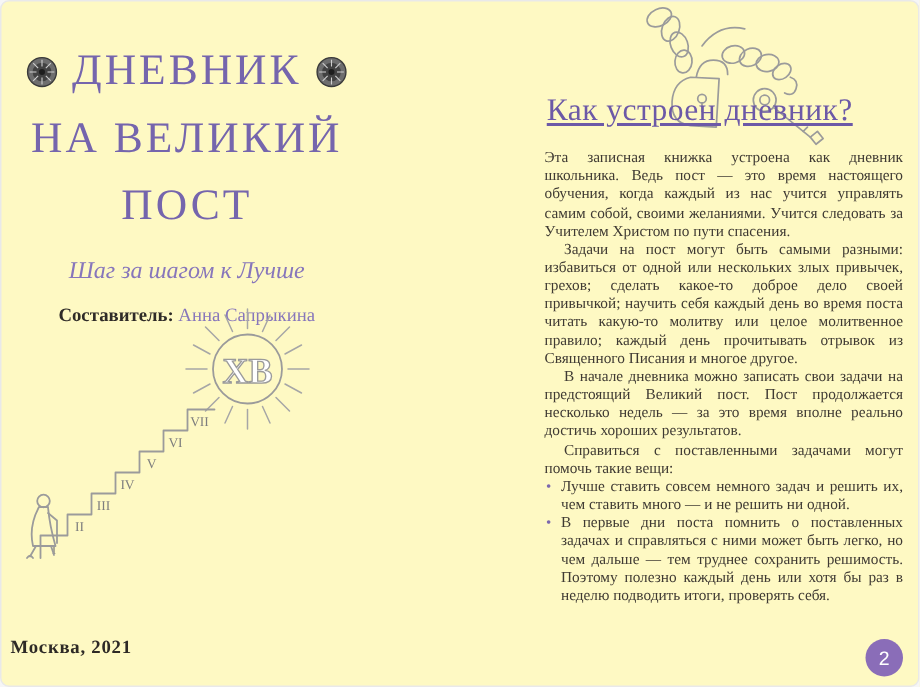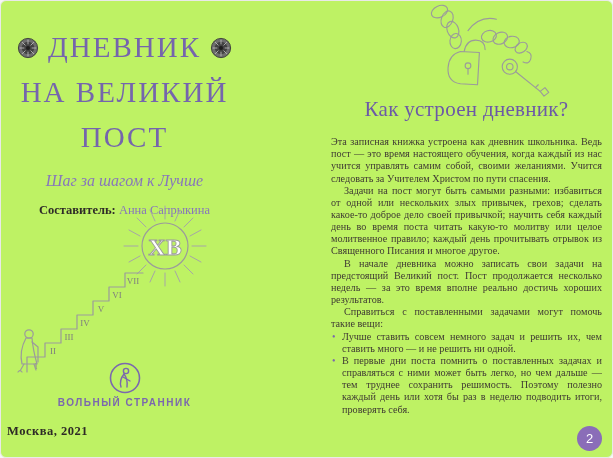--- a/index.html
+++ b/index.html
@@ -1,19 +1,19 @@
 <!DOCTYPE html>
 <html><head>
 <meta charset="utf-8">
 <style>
   html,body{margin:0;padding:0;background:#f6f6f6;}
   .spread{
     position:relative;
     width:613px;height:458px;
-    background:#bef264;
+    background:#fef9c3;
     border:1px solid #e9e9e9;
     border-radius:6px;
     overflow:hidden;
     font-family:"Liberation Serif", serif;
     box-sizing:border-box;
   }
   
   .left-page{
     position:absolute;left:0;top:0;width:306px;height:458px;
   }
@@ -56,29 +56,31 @@
   }
   
   .right-page{
     position:absolute;left:307px;top:0;width:306px;height:458px;
   }
   .lock-illo{position:absolute;left:103px;top:2px;width:152px;height:116px;}
   .right-content{
     position:absolute;left:23px;top:0;width:271px;
   }
   .section-heading{
-    margin-top:96px;
+    margin-top:60px;
     text-align:center;
     font-size:21px;font-weight:400;color:#6c59a7;
     letter-spacing:.3px;
+    text-decoration:underline;
   }
   .body-text{
     margin-top:7px;
     font-size:10.2px;line-height:12.15px;color:#3f3a33;
     text-align:justify;
+    margin-left:32px;
   }
   .para{margin:0;}
   .para.indent{text-indent:13px;}
   .bullet-row{
     position:relative;margin:0;padding-left:11px;text-align:justify;
   }
   .bullet-glyph{
     position:absolute;left:1px;top:0;color:#7b68ae;font-size:10px;
   }
   .page-badge{
@@ -182,32 +184,20 @@
       <g class="sketch">
         <circle cx="14" cy="130" r="4.2"></circle>
         <path d="M 11 134 Q 4 147 7 160 L 22 160 Q 18 146 17 134 Z"></path>
         <path d="M 17 138 L 23 143 L 23 158"></path>
         <path d="M 9 160 L 5 167"></path>
         <path d="M 19 160 L 21 166"></path>
         <path d="M 3 168 Q 5 165 7 168"></path>
       </g>
     </svg>
 
-    <div class="logo-block">
-      <svg class="logo-circle" width="34" height="34" viewBox="0 0 34 34">
-        <circle cx="17" cy="17" r="14.5" fill="none" stroke="#7b68ae" stroke-width="1.6"></circle>
-        <g fill="none" stroke="#7b68ae" stroke-width="1.4" stroke-linecap="round">
-          <circle cx="18" cy="10" r="2.6"></circle>
-          <path d="M 16 13 Q 11 19 13 26"></path>
-          <path d="M 16 13 Q 20 18 19 26"></path>
-          <path d="M 15 16 L 22 20"></path>
-        </g>
-      </svg>
-      <div class="publisher-name">Вольный Странник</div>
-    </div>
 
     <div class="imprint">Москва, 2021</div>
   </div>
 
   <div class="right-page">
 
     <svg class="lock-illo" viewBox="0 0 160 120">
       <g class="sketch">
 
         <ellipse cx="30" cy="8" rx="9" ry="6" transform="rotate(-25 30 8)"></ellipse>

